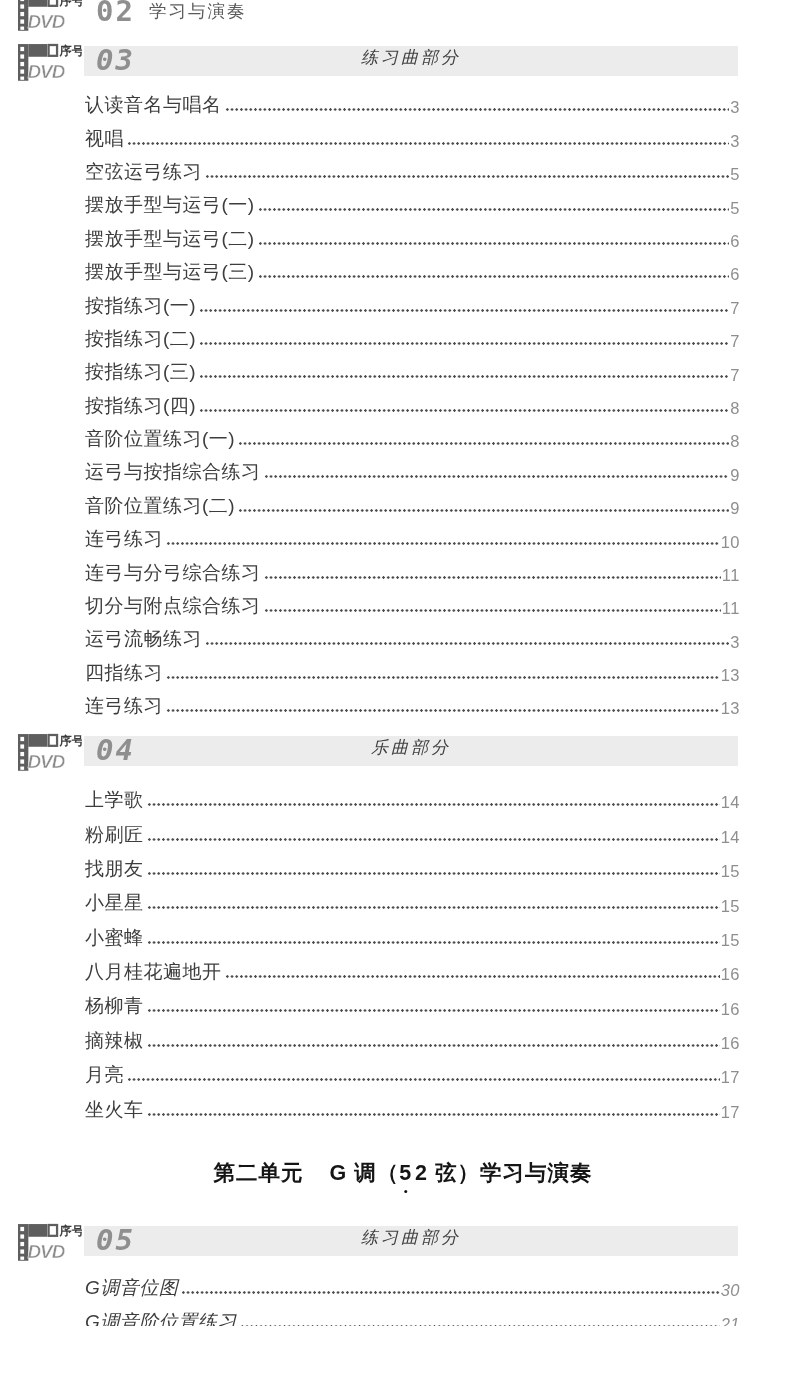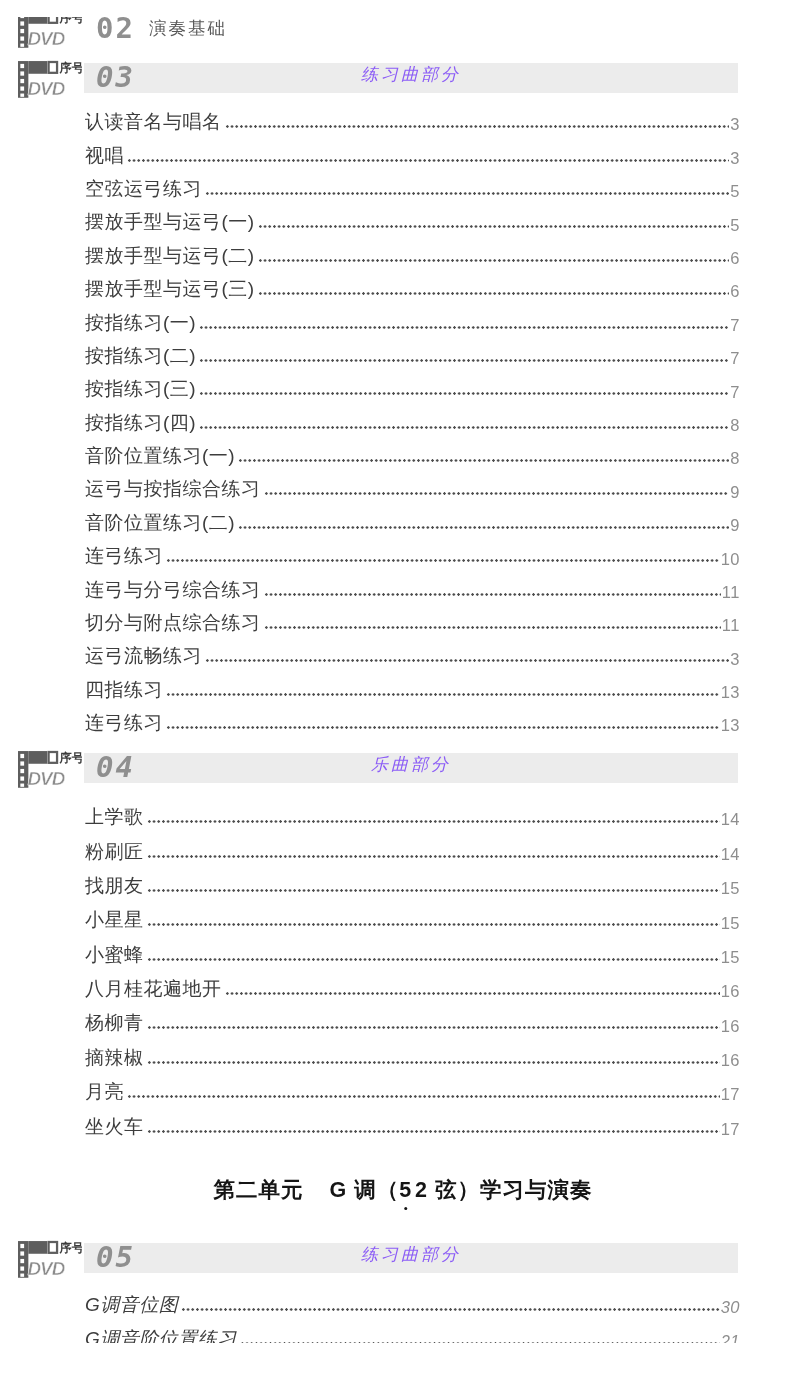--- a/index.html
+++ b/index.html
@@ -7,21 +7,20 @@
   body {
     font-family: "Liberation Sans", "DejaVu Sans", sans-serif;
     width: 800px;
   }
   .page {
     position: relative;
     width: 800px;
     height: 1326px;
     overflow: hidden;
     background: #ffffff;
-    margin-top: 17px;
   }
 
   
   .dvd-header {
     display: flex;
     align-items: center;
     padding-left: 18px;
     height: 46px;
   }
   .dvd-header.first { margin-top: -12px; }
@@ -43,21 +42,21 @@
     color: #8f8f8f;
     letter-spacing: 2px;
     line-height: 1;
   }
   .dvd-bar .dvd-num { margin-left: 12px; }
   .bar-title {
     position: absolute;
     left: 50%;
     transform: translateX(-50%);
     font-size: 17px;
-    color: #8b5cf6;
+    color: #404040;
     letter-spacing: 3px;
     white-space: nowrap;
   }
   .inline-title {
     font-size: 17.5px;
     color: #5a5a5a;
     letter-spacing: 2px;
     margin-left: 14px;
   }
   .dvd-header.plain .dvd-num { margin-left: 14px; }
@@ -161,21 +160,21 @@
       <rect x="2.5" y="16" width="4" height="4.5" fill="#ffffff"></rect>
       <rect x="2.5" y="24" width="4" height="4.5" fill="#ffffff"></rect>
       <rect x="2.5" y="32" width="4" height="4.5" fill="#ffffff"></rect>
       <rect x="2.5" y="39.5" width="4" height="3.5" fill="#ffffff"></rect>
       <rect x="11" y="5" width="20" height="13.5" fill="#5e5e5e"></rect>
       <rect x="32.5" y="6" width="9" height="11.5" fill="#ffffff" stroke="#5e5e5e" stroke-width="2.4"></rect>
       <text x="44" y="17" class="logo-serial">序号</text>
       <text x="10" y="41" class="logo-brand">DVD</text>
     </svg>
     <span class="dvd-num">02</span>
-    <span class="inline-title">演奏基础</span>
+    <span class="inline-title">学习与演奏</span>
   </div>
 
   <div class="dvd-header" style="margin-top:4px;">
     <svg class="logo-svg" viewBox="0 0 68 46" aria-hidden="true">
       <rect x="0" y="5" width="11" height="39" fill="#5e5e5e"></rect>
       <rect x="2.5" y="8" width="4" height="4.5" fill="#ffffff"></rect>
       <rect x="2.5" y="16" width="4" height="4.5" fill="#ffffff"></rect>
       <rect x="2.5" y="24" width="4" height="4.5" fill="#ffffff"></rect>
       <rect x="2.5" y="32" width="4" height="4.5" fill="#ffffff"></rect>
       <rect x="2.5" y="39.5" width="4" height="3.5" fill="#ffffff"></rect>

